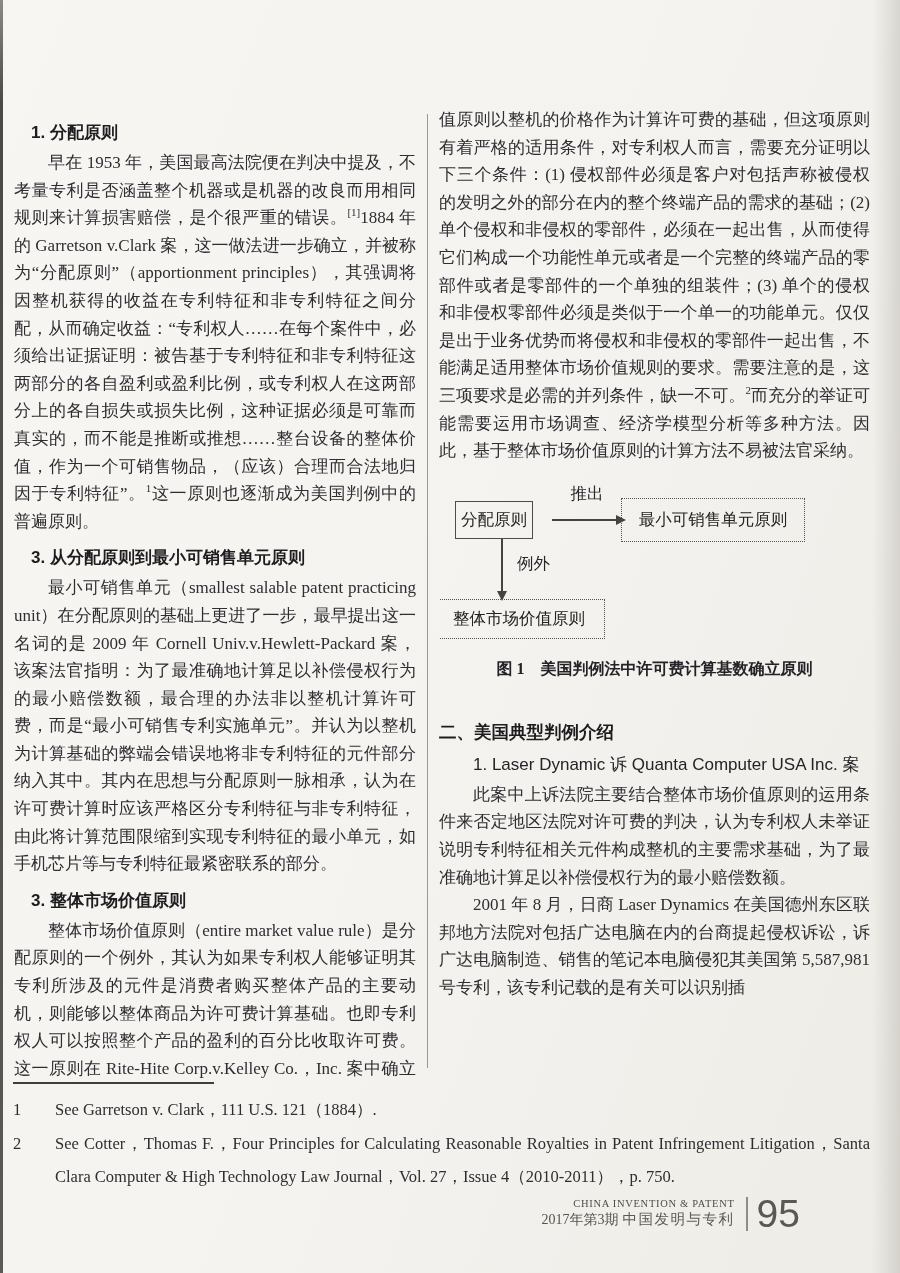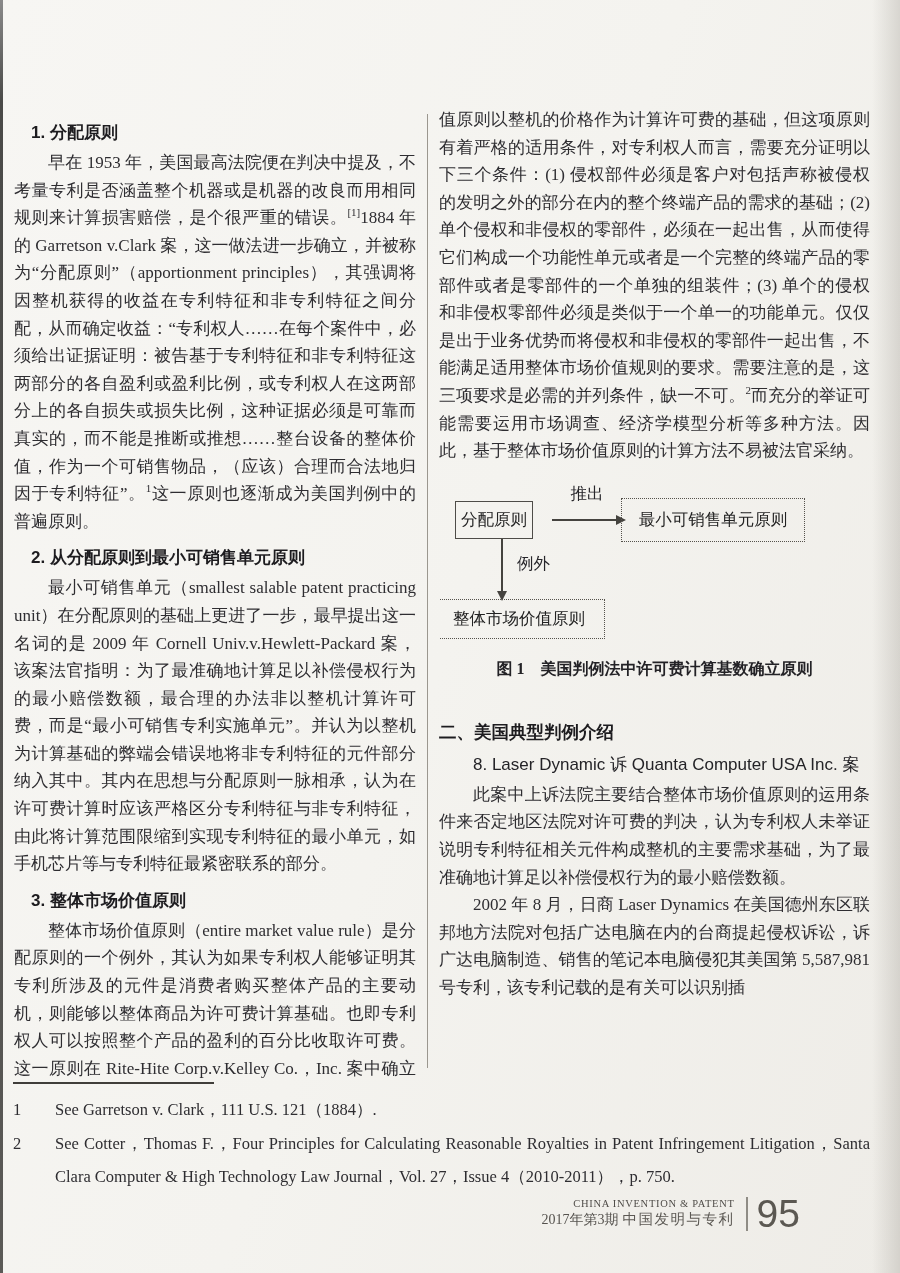--- a/index.html
+++ b/index.html
@@ -74,21 +74,21 @@
 
 <div class="page">
   <div class="edge-left"></div>
 
 
   <div class="content">
 
     <div class="col col-left">
       <div class="h-num first">1. 分配原则</div>
       <p class="para indent"><span>早在 1953 年，美国最高法院便在判决中提及，不考量专利是否涵盖整个机器或是机器的改良而用相同规则来计算损害赔偿，是个很严重的错误。</span><sup class="fnref">[1]</sup><span>1884 年的 Garretson v.Clark 案，这一做法进一步确立，并被称为“分配原则”（apportionment principles），其强调将因整机获得的收益在专利特征和非专利特征之间分配，从而确定收益：“专利权人……在每个案件中，必须给出证据证明：被告基于专利特征和非专利特征这两部分的各自盈利或盈利比例，或专利权人在这两部分上的各自损失或损失比例，这种证据必须是可靠而真实的，而不能是推断或推想……整台设备的整体价值，作为一个可销售物品，（应该）合理而合法地归因于专利特征”。</span><sup class="fnref">1</sup><span>这一原则也逐渐成为美国判例中的普遍原则。</span></p>
-      <div class="h-num">2. 从分配原则到最小可销售单元原则</div>
+      <div class="h-num">3. 从分配原则到最小可销售单元原则</div>
       <p class="para indent">最小可销售单元（smallest salable patent practicing unit）在分配原则的基础上更进了一步，最早提出这一名词的是 2009 年 Cornell Univ.v.Hewlett-Packard 案，该案法官指明：为了最准确地计算足以补偿侵权行为的最小赔偿数额，最合理的办法非以整机计算许可费，而是“最小可销售专利实施单元”。并认为以整机为计算基础的弊端会错误地将非专利特征的元件部分纳入其中。其内在思想与分配原则一脉相承，认为在许可费计算时应该严格区分专利特征与非专利特征，由此将计算范围限缩到实现专利特征的最小单元，如手机芯片等与专利特征最紧密联系的部分。</p>
       <div class="h-num">3. 整体市场价值原则</div>
       <p class="para indent">整体市场价值原则（entire market value rule）是分配原则的一个例外，其认为如果专利权人能够证明其专利所涉及的元件是消费者购买整体产品的主要动机，则能够以整体商品为许可费计算基础。也即专利权人可以按照整个产品的盈利的百分比收取许可费。这一原则在 Rite-Hite Corp.v.Kelley Co.，Inc. 案中确立并被反复引用。与最小可销售单元原则相反，整体市场价</p>
     </div>
 
     <div class="divider"></div>
 
     <div class="col col-right">
       <p class="para"><span>值原则以整机的价格作为计算许可费的基础，但这项原则有着严格的适用条件，对专利权人而言，需要充分证明以下三个条件：(1) 侵权部件必须是客户对包括声称被侵权的发明之外的部分在内的整个终端产品的需求的基础；(2) 单个侵权和非侵权的零部件，必须在一起出售，从而使得它们构成一个功能性单元或者是一个完整的终端产品的零部件或者是零部件的一个单独的组装件；(3) 单个的侵权和非侵权零部件必须是类似于一个单一的功能单元。仅仅是出于业务优势而将侵权和非侵权的零部件一起出售，不能满足适用整体市场价值规则的要求。需要注意的是，这三项要求是必需的并列条件，缺一不可。</span><sup class="fnref">2</sup><span>而充分的举证可能需要运用市场调查、经济学模型分析等多种方法。因此，基于整体市场价值原则的计算方法不易被法官采纳。</span></p>
 
@@ -107,23 +107,23 @@
             <span class="head"></span>
           </div>
         <div class="flabel label-liwai">例外</div>
         <div class="fbox box-c">
             <span>整体市场价值原则</span>
           </div>
       </div>
       <div class="fig-caption">图 1　美国判例法中许可费计算基数确立原则</div>
 
       <div class="h-sec">二、美国典型判例介绍</div>
-      <div class="h-case">8. Laser Dynamic 诉 Quanta Computer USA Inc. 案</div>
+      <div class="h-case">1. Laser Dynamic 诉 Quanta Computer USA Inc. 案</div>
       <p class="para indent">此案中上诉法院主要结合整体市场价值原则的运用条件来否定地区法院对许可费的判决，认为专利权人未举证说明专利特征相关元件构成整机的主要需求基础，为了最准确地计算足以补偿侵权行为的最小赔偿数额。</p>
-      <p class="para indent">2002 年 8 月，日商 Laser Dynamics 在美国德州东区联邦地方法院对包括广达电脑在内的台商提起侵权诉讼，诉广达电脑制造、销售的笔记本电脑侵犯其美国第 5,587,981 号专利，该专利记载的是有关可以识别插</p>
+      <p class="para indent">2001 年 8 月，日商 Laser Dynamics 在美国德州东区联邦地方法院对包括广达电脑在内的台商提起侵权诉讼，诉广达电脑制造、销售的笔记本电脑侵犯其美国第 5,587,981 号专利，该专利记载的是有关可以识别插</p>
     </div>
   </div>
 
   <div class="footnotes">
     <div class="fn-rule"></div>
     <div class="fn-row">
       <span class="fn-num">1</span>
       <span class="fn-text">See Garretson v. Clark，111 U.S. 121（1884）.</span>
     </div>
     <div class="fn-row">

